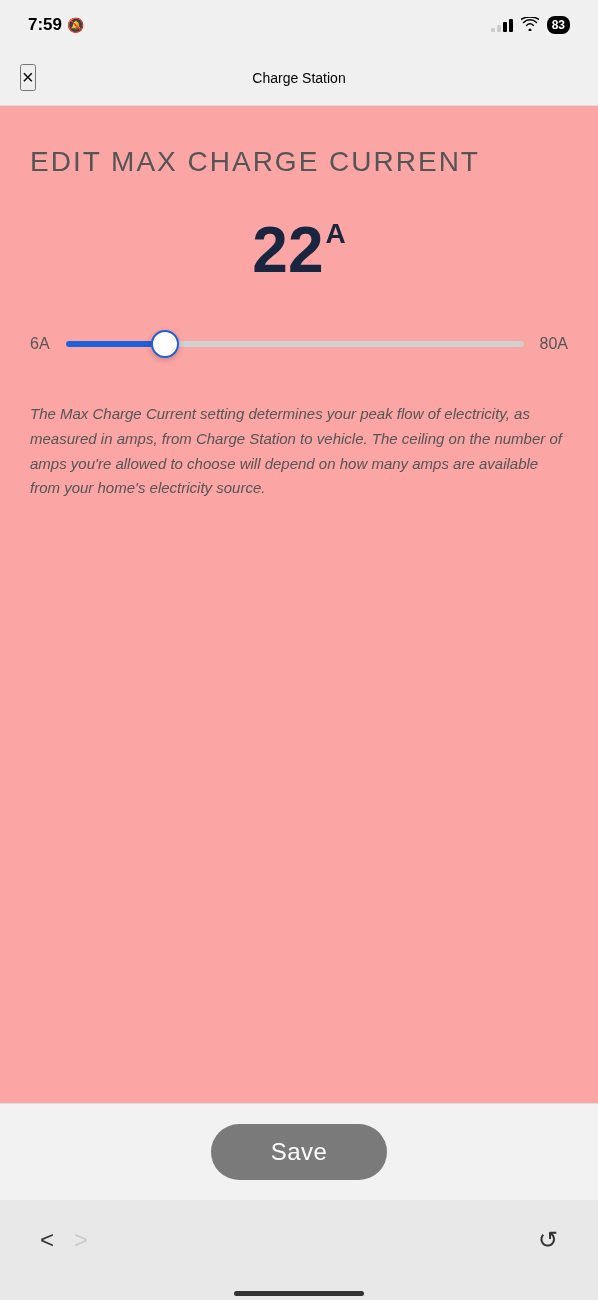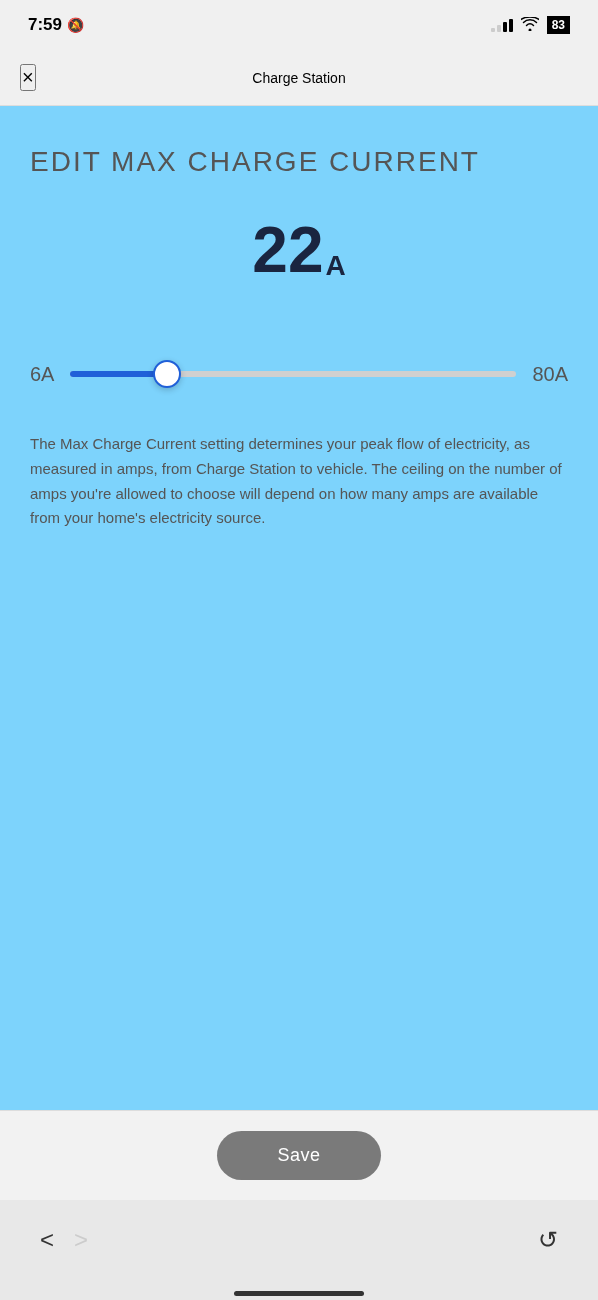--- a/index.html
+++ b/index.html
@@ -55,21 +55,21 @@
       color: #000;
     }
     .battery-box {
       display: flex;
       align-items: center;
       background: #000;
       color: #fff;
       font-size: 12px;
       font-weight: 700;
       padding: 2px 5px;
-      border-radius: 0;
+      border-radius: 8px;
       gap: 2px;
     }
 
     
     .nav-bar {
       background: #f0f0f0;
       height: 56px;
       display: flex;
       align-items: center;
       justify-content: center;
@@ -87,41 +87,41 @@
     }
     .nav-title {
       font-size: 14px;
       font-weight: 500;
       color: #000;
     }
 
     
     .main-content {
       flex: 1;
-      background: #7dd3fc;
+      background: #fca5a5;
       padding: 40px 30px 30px 30px;
       display: flex;
       flex-direction: column;
       overflow: hidden;
     }
 
     .edit-title {
       font-size: 28px;
       font-weight: 300;
       color: #555;
       letter-spacing: 2px;
       text-transform: uppercase;
       margin-bottom: 40px;
     }
 
     .current-value-container {
       display: flex;
       justify-content: center;
-      align-items: flex-end;
-      margin-bottom: 74px;
+      align-items: flex-start;
+      margin-bottom: 44px;
     }
     .current-value-number {
       font-size: 64px;
       font-weight: 800;
       color: #1a2540;
       line-height: 1;
     }
     .current-value-unit {
       font-size: 28px;
       font-weight: 600;
@@ -130,21 +130,21 @@
     }
 
     
     .slider-container {
       display: flex;
       align-items: center;
       gap: 16px;
       margin-bottom: 40px;
     }
     .slider-label {
-      font-size: 20px;
+      font-size: 16px;
       color: #555;
       font-weight: 400;
       white-space: nowrap;
     }
     .slider-wrapper {
       flex: 1;
       position: relative;
       height: 36px;
       display: flex;
       align-items: center;
@@ -184,38 +184,39 @@
       cursor: pointer;
       z-index: 2;
     }
 
     
     .description-text {
       font-size: 15px;
       line-height: 1.65;
       color: #555;
       font-weight: 400;
+      font-style: italic;
     }
 
     
     .save-area {
       background: #f2f2f2;
       border-top: 1px solid #ddd;
       padding: 20px 30px;
       display: flex;
       justify-content: center;
       flex-shrink: 0;
     }
     .save-button {
       background: #7a7a7a;
       color: #fff;
       border: none;
       border-radius: 30px;
       padding: 14px 60px;
-      font-size: 18px;
+      font-size: 24px;
       font-weight: 500;
       cursor: pointer;
       letter-spacing: 0.5px;
     }
 
     
     .bottom-nav {
       background: #e8e8e8;
       height: 90px;
       display: flex;

